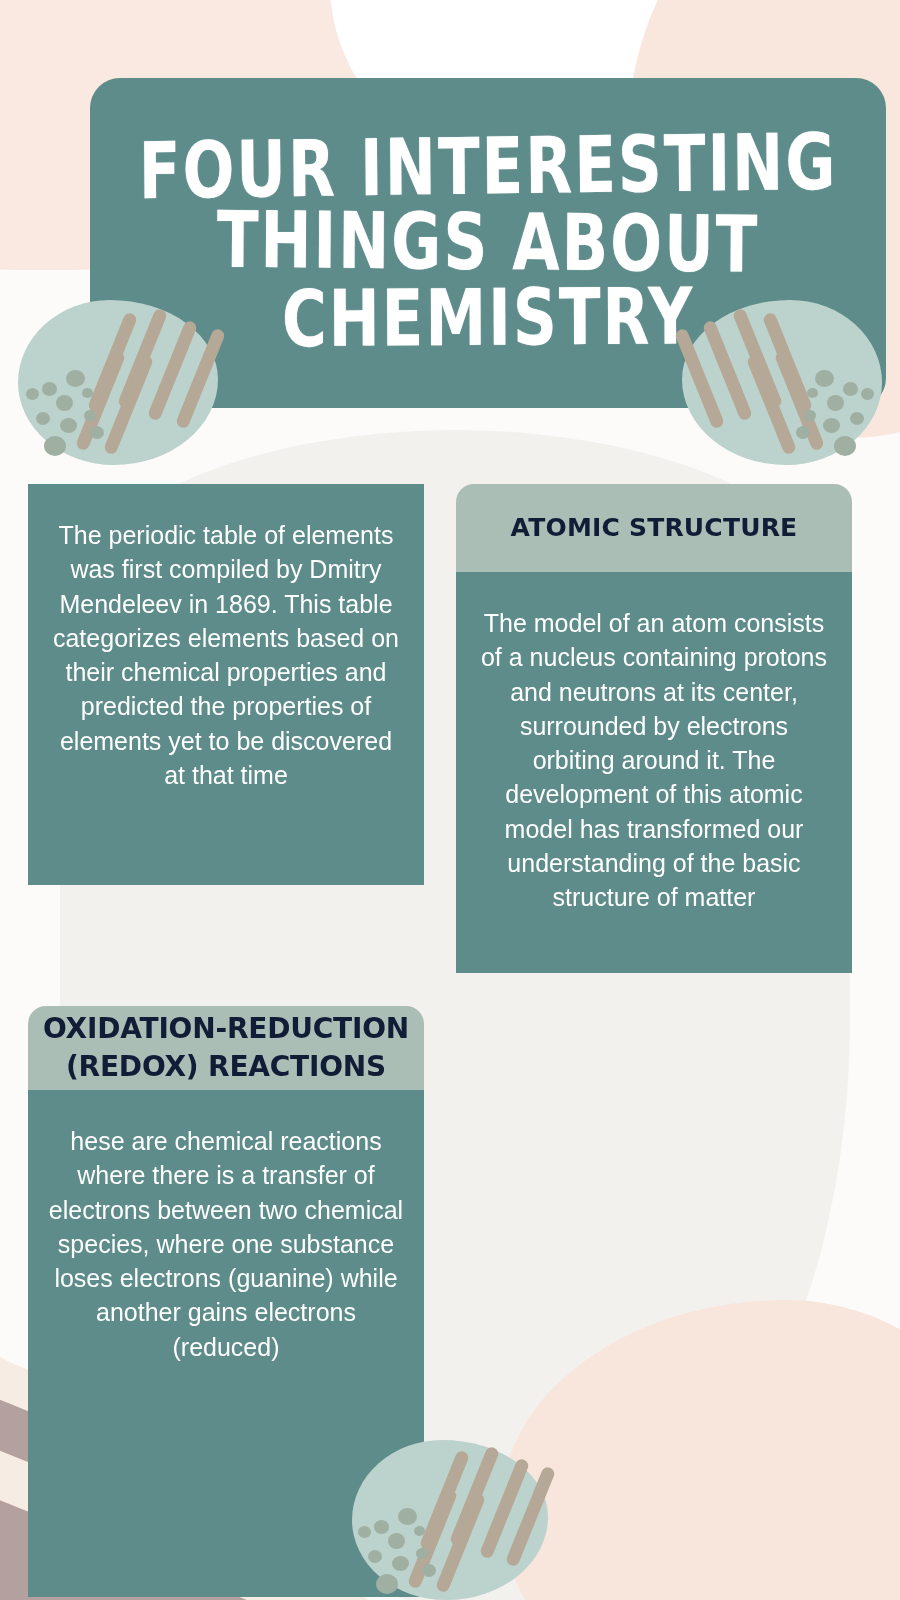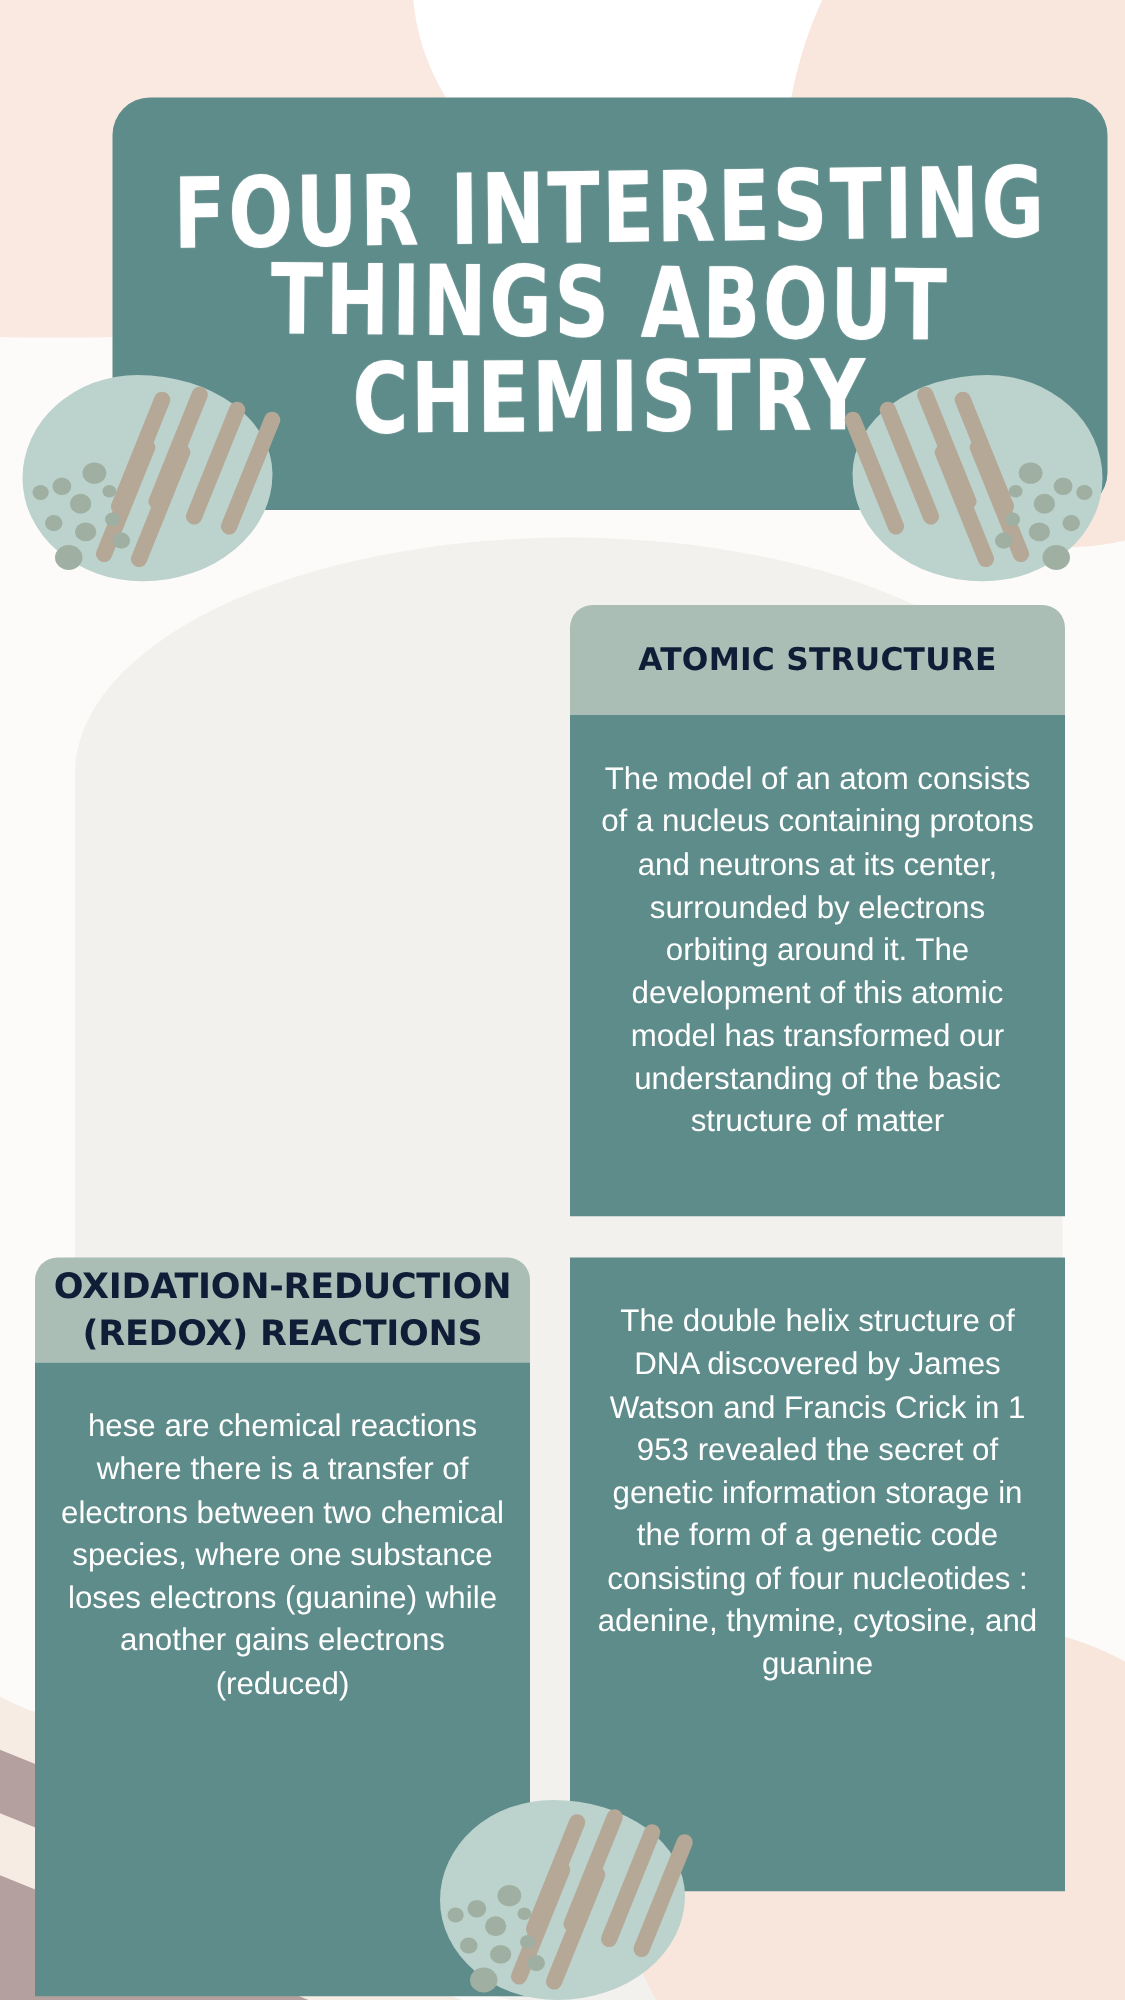--- a/index.html
+++ b/index.html
@@ -233,34 +233,34 @@
     <div class="fol-dot" style="left:18px; top:112px; width:14px; height:13px;"></div>
     <div class="fol-dot" style="left:42px; top:118px; width:17px; height:15px;"></div>
     <div class="fol-dot" style="left:66px; top:110px; width:12px; height:11px;"></div>
     <div class="fol-dot" style="left:72px; top:126px; width:14px; height:13px;"></div>
     <div class="fol-dot" style="left:26px; top:136px; width:22px; height:20px;"></div>
   </div>
 
   <div class="cards">
 
     <div class="card card-1">
+      <div class="card-body">The periodic table of elements was first compiled by Dmitry Mendeleev in 1869. This table categorizes elements based on their chemical properties and predicted the properties of elements yet to be discovered at that time</div>
     </div>
 
     <div class="card card-2">
       <div class="card-head narrow">ATOMIC STRUCTURE</div>
       <div class="card-body">The model of an atom consists of a nucleus containing protons and neutrons at its center, surrounded by electrons orbiting around it. The development of this atomic model has transformed our understanding of the basic structure of matter</div>
     </div>
 
     <div class="card card-3">
       <div class="card-head wide">OXIDATION-REDUCTION (REDOX) REACTIONS</div>
       <div class="card-body">hese are chemical reactions where there is a transfer of electrons between two chemical species, where one substance loses electrons (guanine) while another gains electrons (reduced)</div>
     </div>
 
     <div class="card card-4">
-      <div class="card-body">The double helix structure of DNA discovered by James Watson and Francis Crick in 1 953 revealed the secret of genetic information storage in the form of a genetic code consisting of four nucleotides : adenine, thymine, cytosine, and guanine</div>
     </div>
 
   </div>
 
   <div class="foliage bottom" style="z-index:9;">
     <div class="fol-blob"></div>
     <div class="fol-stroke" style="left:86px;  top:8px;   transform:rotate(22deg);"></div>
     <div class="fol-stroke" style="left:116px; top:4px;   transform:rotate(22deg);"></div>
     <div class="fol-stroke" style="left:146px; top:16px;  transform:rotate(22deg);"></div>
     <div class="fol-stroke" style="left:172px; top:24px;  transform:rotate(22deg);"></div>

